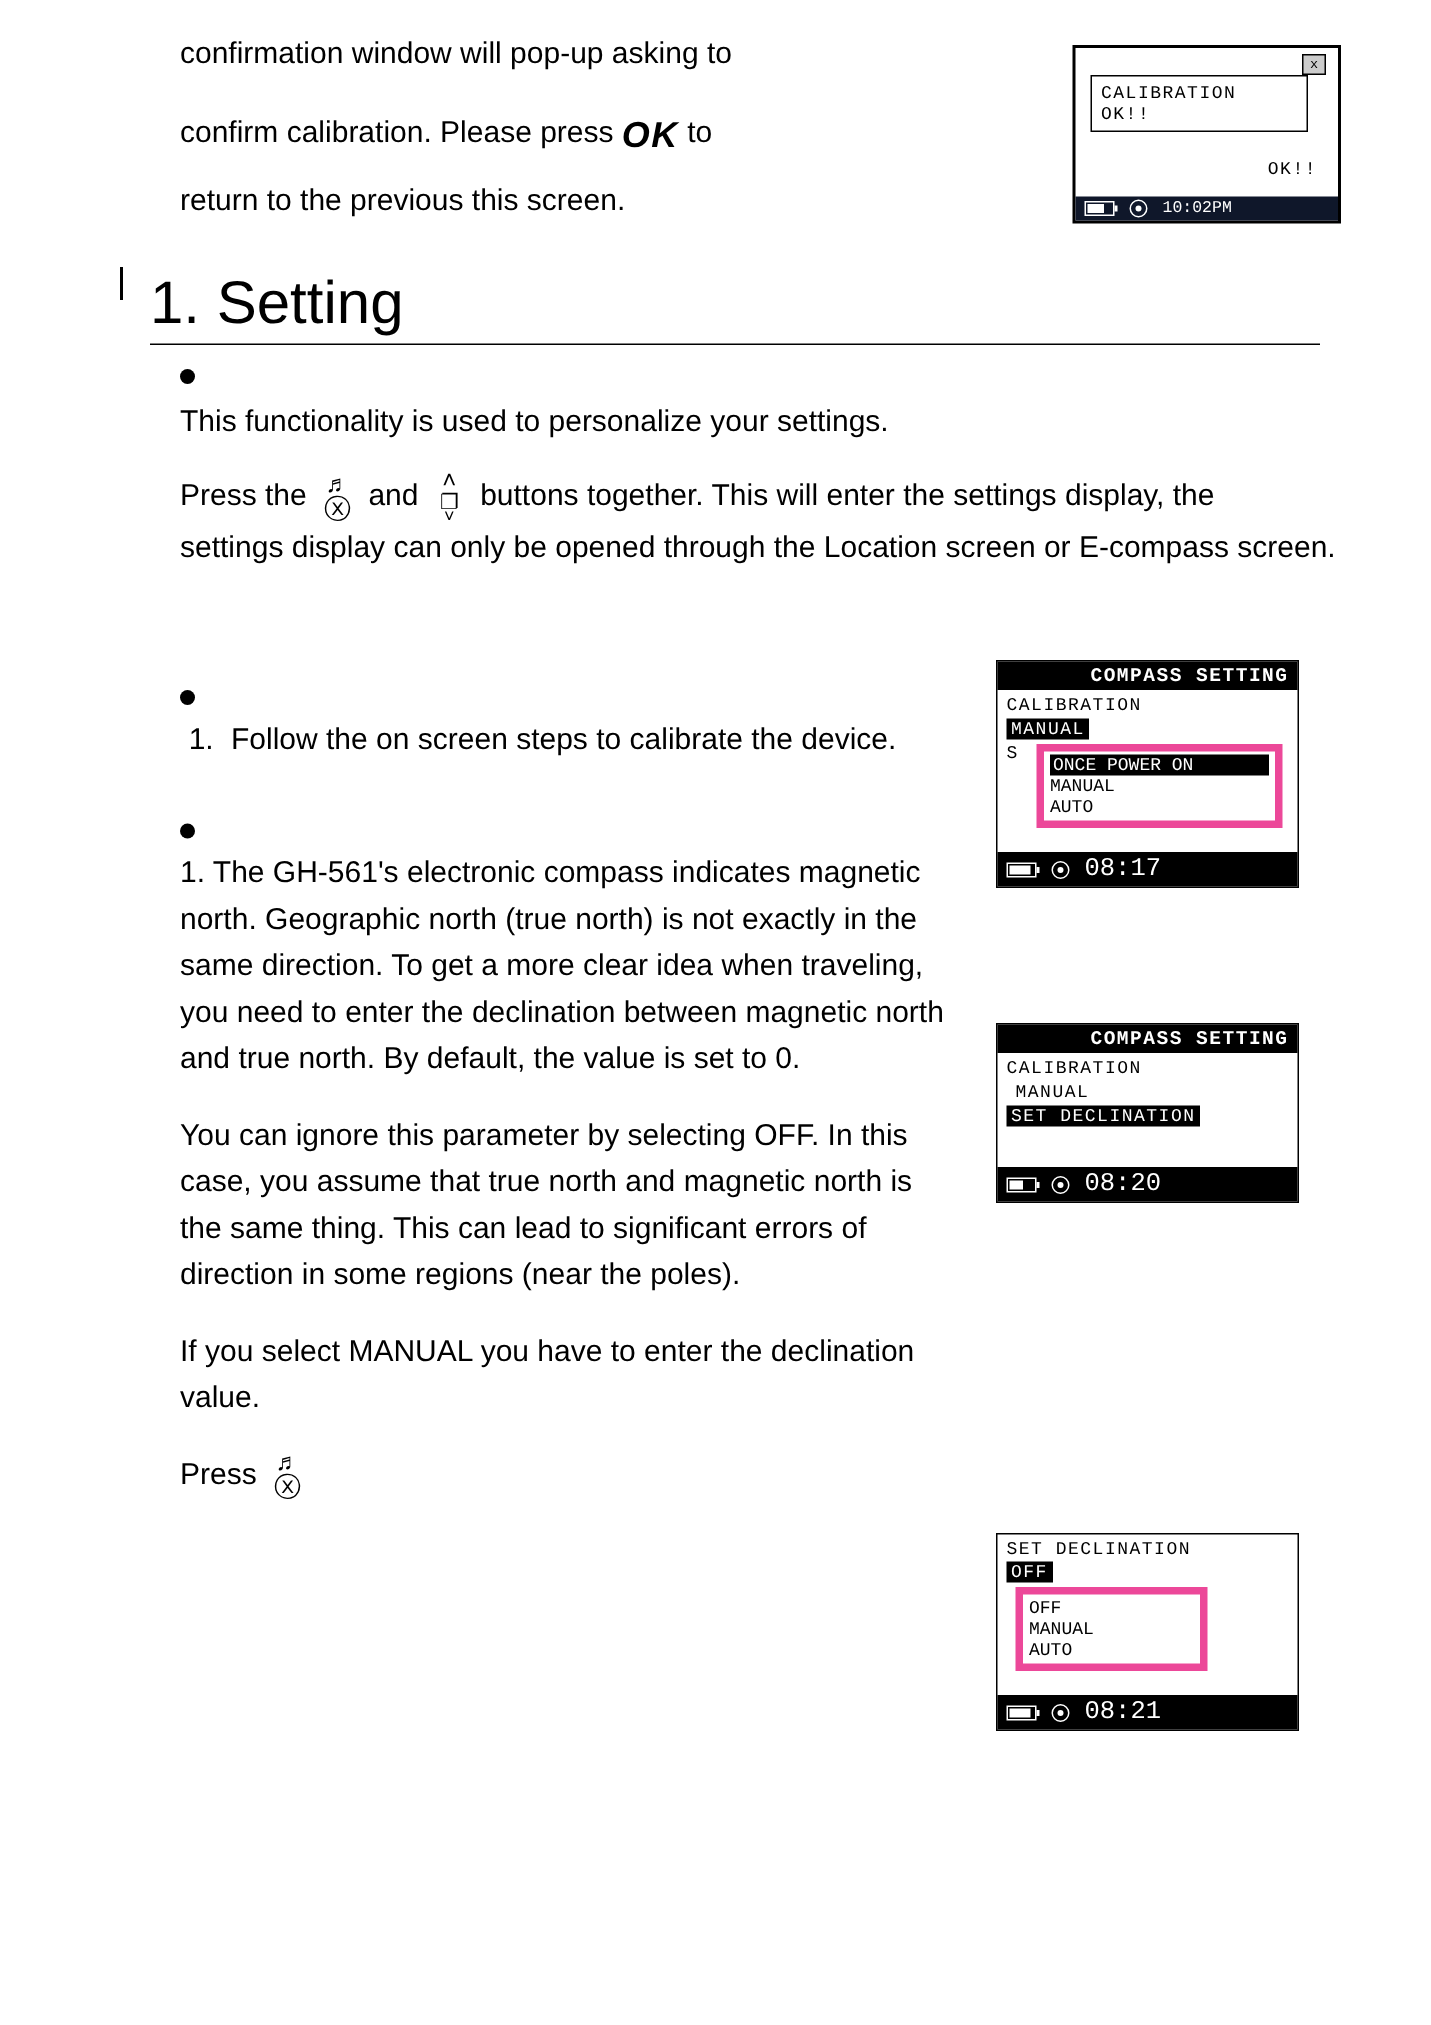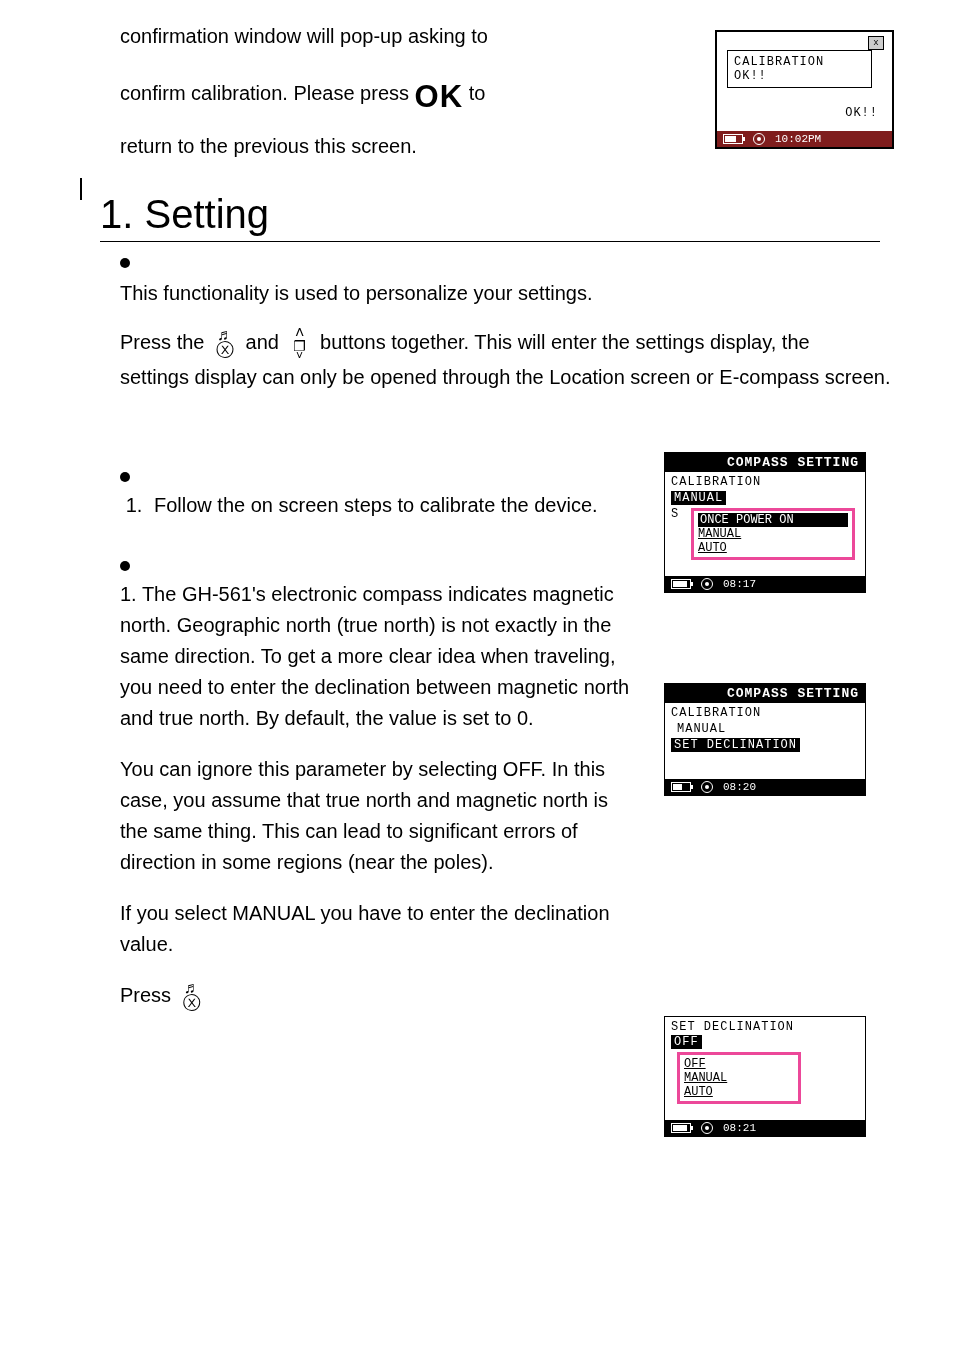--- a/index.html
+++ b/index.html
@@ -24,25 +24,26 @@
     padding-top: 20px;
   }
   .top-text {
     flex: 1;
     font-size: 20px;
     line-height: 1.6;
   }
   .ok-glyph {
     font-family: "Arial Black", Arial, sans-serif;
     font-weight: 900;
-    font-size: 31px;
+    font-size: 24px;
     letter-spacing: 1px;
     vertical-align: middle;
     display: inline-block;
     transform: translateY(2px);
+    font-style: italic;
   }
   .lcd {
     border: 2px solid #000;
     background: #fff;
     font-family: "Courier New", monospace;
     font-size: 12px;
     color: #000;
     position: relative;
   }
   .lcd-small {
@@ -67,21 +68,21 @@
     font-size: 9px;
     text-align: center;
     line-height: 12px;
   }
   .lcd-okline {
     text-align: right;
     padding: 10px 14px 0 0;
     letter-spacing: 1px;
   }
   .lcd-footer {
-    background: #7f1d1d;
+    background: #0f172a;
     color: #fff;
     font-size: 11px;
     padding: 2px 6px;
     display: flex;
     gap: 10px;
     align-items: center;
     position: absolute;
     left: 0; right: 0; bottom: 0;
   }
   .batt {
@@ -190,28 +191,27 @@
     justify-content:flex-end;
   }
   .lcd-body {
     padding: 2px 4px 14px 4px;
     min-height: 60px;
     position: relative;
   }
   .lcd-line { letter-spacing: 1px; padding: 1px 2px; }
   .lcd-hl { background:#000;color:#fff;display:inline-block;padding:0 3px;letter-spacing:1px;}
   .lcd-menu {
-    border:3px solid #ec4899;
+    border:5px solid #ec4899;
     margin:2px 6px 2px 8px;
     padding:2px 4px;
-    text-decoration:underline;
   }
   .lcd-menu .sel { background:#000;color:#fff;display:block;padding:0 2px;}
   .lcd-foot2 {
-    background:#000;color:#fff;font-size:11px;padding:2px 6px;
+    background:#000;color:#fff;font-size:17px;padding:2px 6px;
     display:flex;gap:10px;align-items:center;
   }
   .lcd-plain-title {
     letter-spacing:1px;padding:3px 6px 0 6px;font-size:12px;
   }
   .cursor-bar {
     position: absolute;
     left: 80px;
     top: 178px;
     width: 2px;

